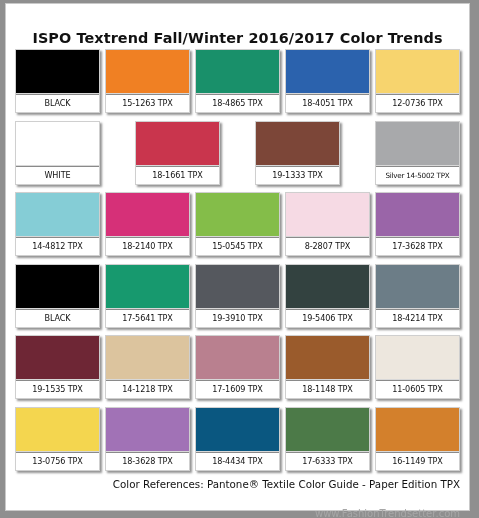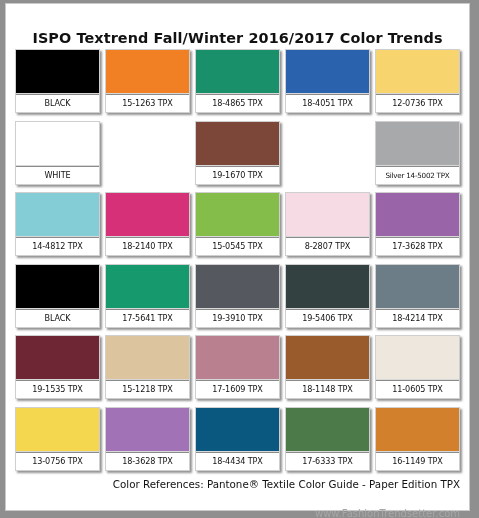--- a/index.html
+++ b/index.html
@@ -142,22 +142,26 @@
           <div class="swatch-label">12-0736 TPX</div>
         </div>
       </div>
 
       <div class="swatch-row">
         <div class="swatch-card">
           <div class="swatch-color bordered" style="background-color:#FFFFFF;"></div>
           <div class="swatch-label">WHITE</div>
         </div>
         <div class="swatch-card">
+          <div class="swatch-color bordered" style="background-color:#C9354D;"></div>
+          <div class="swatch-label">18-1661 TPX</div>
+        </div>
+        <div class="swatch-card">
           <div class="swatch-color bordered" style="background-color:#7C4638;"></div>
-          <div class="swatch-label">19-1670 TPX</div>
+          <div class="swatch-label">19-1333 TPX</div>
         </div>
         <div class="swatch-card">
           <div class="swatch-color bordered" style="background-color:#A8A9AB;"></div>
           <div class="swatch-label tight">Silver 14-5002 TPX</div>
         </div>
       </div>
 
       <div class="swatch-row">
         <div class="swatch-card">
           <div class="swatch-color bordered" style="background-color:#85CDD6;"></div>
@@ -204,21 +208,21 @@
         </div>
       </div>
 
       <div class="swatch-row">
         <div class="swatch-card">
           <div class="swatch-color bordered" style="background-color:#6E2635;"></div>
           <div class="swatch-label">19-1535 TPX</div>
         </div>
         <div class="swatch-card">
           <div class="swatch-color bordered" style="background-color:#DCC49E;"></div>
-          <div class="swatch-label">15-1218 TPX</div>
+          <div class="swatch-label">14-1218 TPX</div>
         </div>
         <div class="swatch-card">
           <div class="swatch-color bordered" style="background-color:#B9808F;"></div>
           <div class="swatch-label">17-1609 TPX</div>
         </div>
         <div class="swatch-card">
           <div class="swatch-color bordered" style="background-color:#9A5B2C;"></div>
           <div class="swatch-label">18-1148 TPX</div>
         </div>
         <div class="swatch-card">

